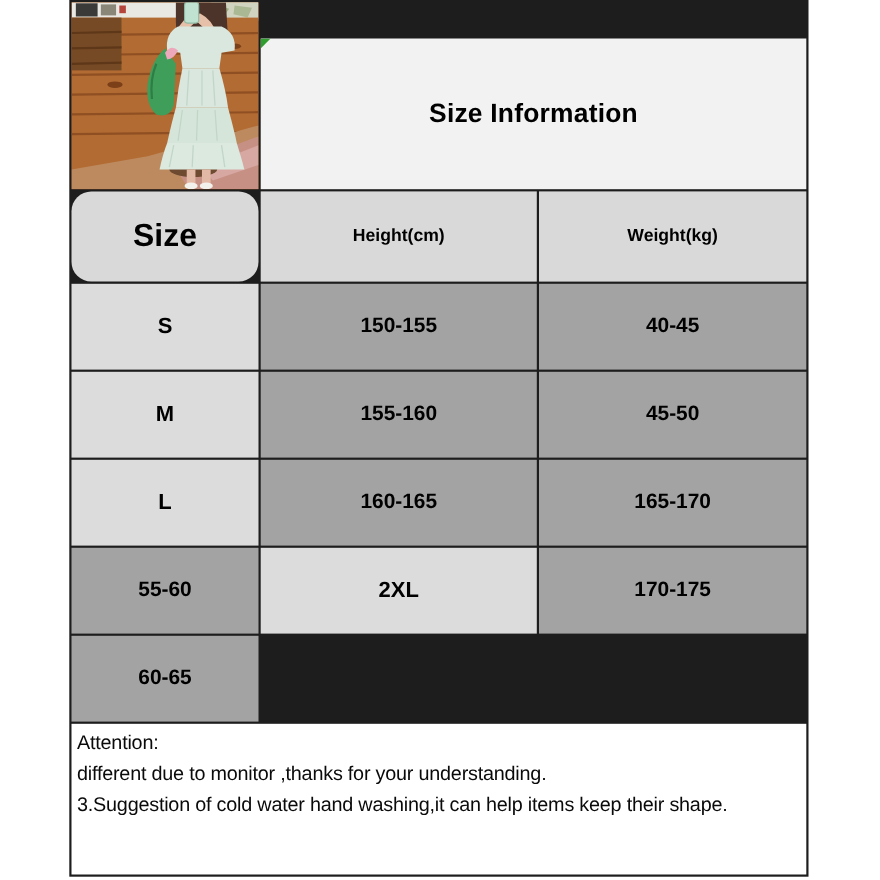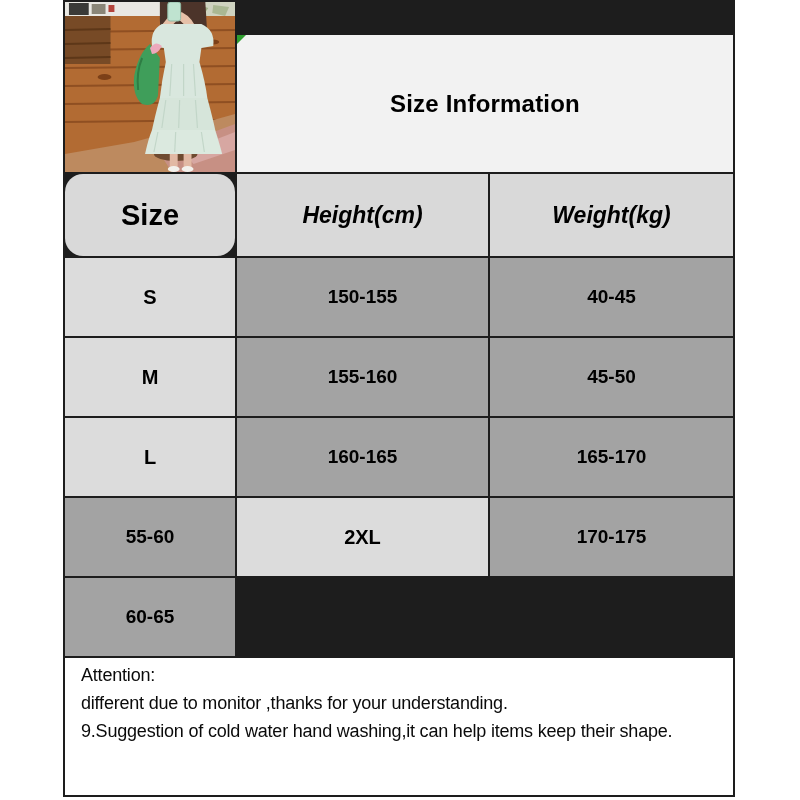--- a/index.html
+++ b/index.html
@@ -29,27 +29,27 @@
   .title-cell{
     grid-column:2 / span 2;background:#f2f2f2;position:relative;
     font-weight:bold;font-size:24px;letter-spacing:0.2px;margin-top:33px;
   }
   .corner-marker{
     position:absolute;left:0;top:0;width:0;height:0;
     border-top:9px solid #2f9e2f;border-right:9px solid transparent;
   }
   .hdr{background:#d9d9d9;font-weight:bold;}
   .hdr-size{font-size:29px;border-radius:18px;}
-  .hdr-col{font-size:23px;font-style:italic;}
+  .hdr-col{font-size:16px;}
   .size-col{background:#dcdcdc;font-weight:bold;font-size:20px;}
   .val{background:#a3a3a3;font-weight:bold;font-size:19px;}
   .attention-cell{
     grid-column:1 / span 3;background:#ffffff;
     flex-direction:column;align-items:flex-start;justify-content:flex-start;
-    padding:3px 16px;box-sizing:border-box;
+    padding:3px 5px;box-sizing:border-box;
   }
   .attn-line{
     font-size:18px;line-height:28px;letter-spacing:-0.2px;
     white-space:nowrap;color:#0a0a0a;
   }
 </style>
 </head>
 <body>
 
 <div class="sheet">
@@ -146,17 +146,17 @@
     <div class="cell val">165-170</div>
     <div class="cell val">55-60</div>
 
     <div class="cell size-col">2XL</div>
     <div class="cell val">170-175</div>
     <div class="cell val">60-65</div>
 
     <div class="cell attention-cell">
       <div class="attn-line">Attention:</div>
       <div class="attn-line">different due to monitor ,thanks for your understanding.</div>
-      <div class="attn-line">9.Suggestion of cold water hand washing,it can help items keep their shape.</div>
+      <div class="attn-line">3.Suggestion of cold water hand washing,it can help items keep their shape.</div>
     </div>
 
   </div>
 </div>
 
 </body></html>

